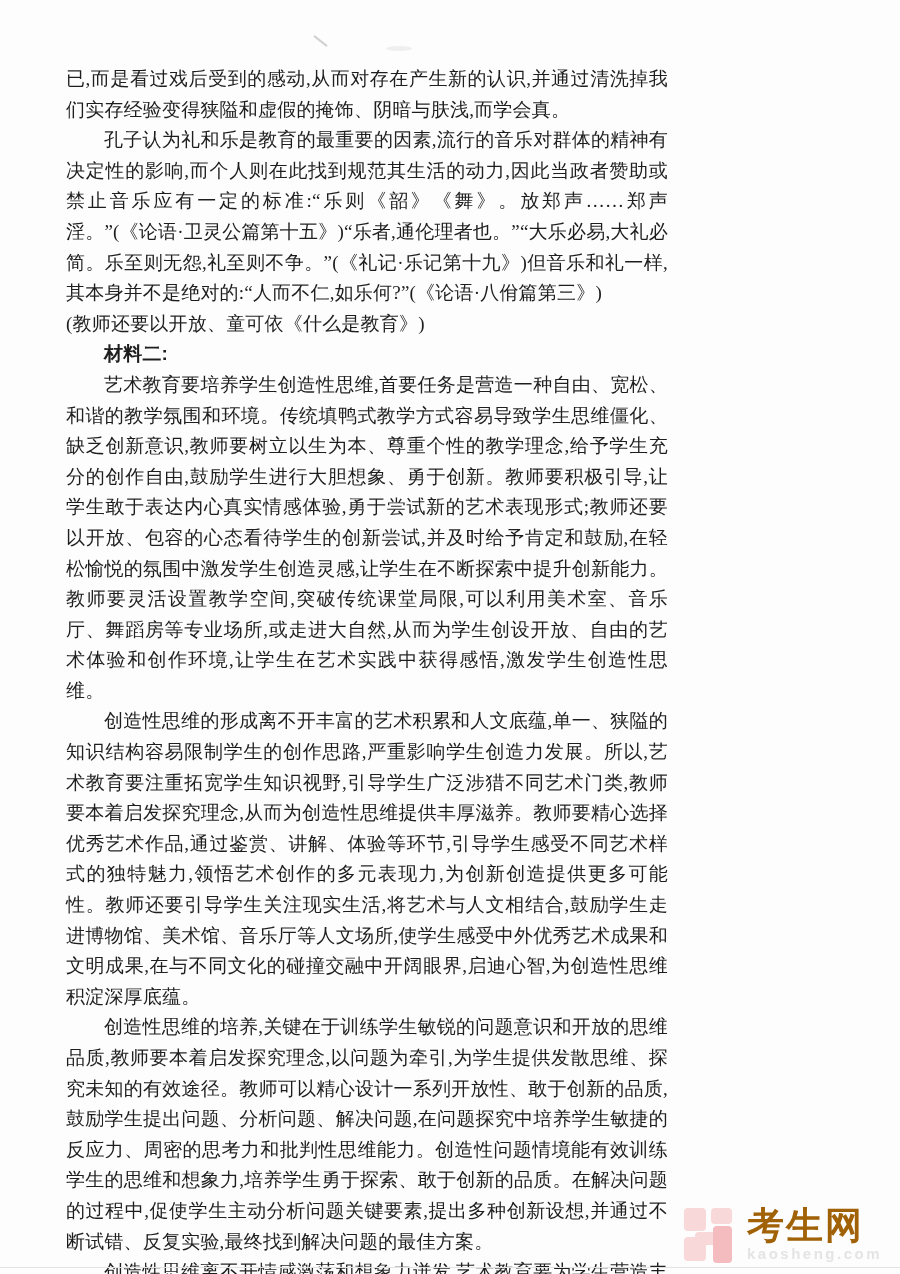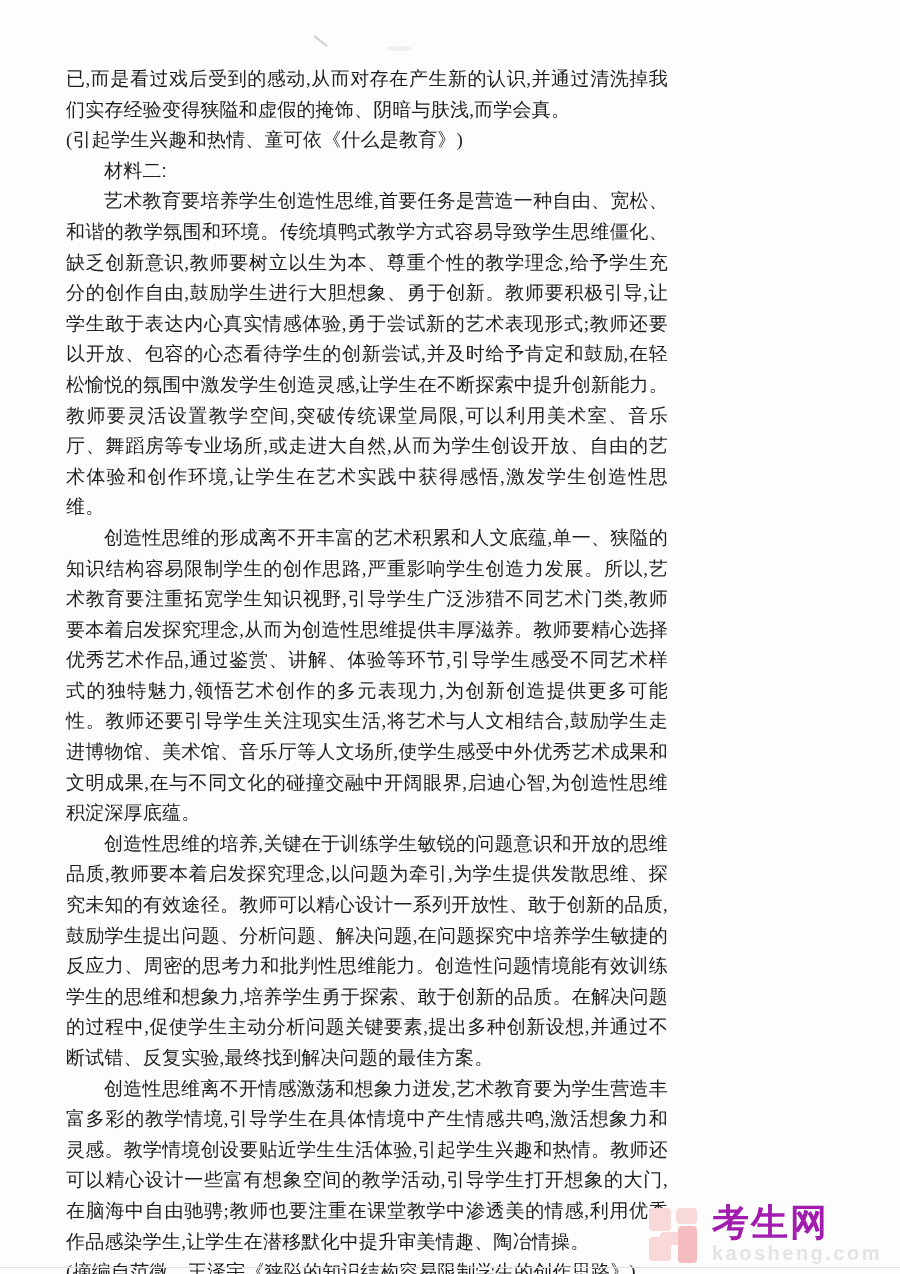--- a/index.html
+++ b/index.html
@@ -40,21 +40,21 @@
     line-height: 30.6px;
     text-align: right;
     padding-right: 12px;
     text-indent: 0 !important;
   }
   .section-heading {
     margin: 0;
     font-size: 19px;
     line-height: 30.6px;
     text-indent: 2em;
-    font-weight: normal;
+    font-weight: bold;
     font-family: "Liberation Sans", "DejaVu Sans", sans-serif;
   }
   .page-footer {
     margin-top: 15px;
     text-align: center;
     font-size: 16.5px;
     line-height: 22px;
     font-weight: 600;
     font-family: "Liberation Sans", "DejaVu Sans", sans-serif;
     color: #b91c1c;
@@ -114,37 +114,38 @@
     line-height: 1;
   }
   .wm-name {
     font-family: "Liberation Sans", "DejaVu Sans", sans-serif;
     font-size: 37px;
     font-weight: bold;
     letter-spacing: 2px;
   }
   .wm-domain {
     font-family: "Liberation Sans", "DejaVu Sans", sans-serif;
-    font-size: 20px;
+    font-size: 15px;
     font-weight: bold;
     letter-spacing: 2.5px;
     margin-top: 2px;
   }
 </style>
 </head>
 <body>
 
 <div class="page">
 
   <div class="body-text">
 
     <p class="no-indent">已,而是看过戏后受到的感动,从而对存在产生新的认识,并通过清洗掉我们实存经验变得狭隘和虚假的掩饰、阴暗与肤浅,而学会真。</p>
 
+    <p>孔子认为礼和乐是教育的最重要的因素,流行的音乐对群体的精神有决定性的影响,而个人则在此找到规范其生活的动力,因此当政者赞助或禁止音乐应有一定的标准:“乐则《韶》《舞》。放郑声……郑声淫。”(《论语·卫灵公篇第十五》)“乐者,通伦理者也。”“大乐必易,大礼必简。乐至则无怨,礼至则不争。”(《礼记·乐记第十九》)但音乐和礼一样,其本身并不是绝对的:“人而不仁,如乐何?”(《论语·八佾篇第三》)</p>
 
-    <p class="attribution">(引起学生兴趣和热情、童可依《什么是教育》)</p>
+    <p class="attribution">(教师还要以开放、童可依《什么是教育》)</p>
 
     <p class="section-heading">材料二:</p>
 
     <p>艺术教育要培养学生创造性思维,首要任务是营造一种自由、宽松、和谐的教学氛围和环境。传统填鸭式教学方式容易导致学生思维僵化、缺乏创新意识,教师要树立以生为本、尊重个性的教学理念,给予学生充分的创作自由,鼓励学生进行大胆想象、勇于创新。教师要积极引导,让学生敢于表达内心真实情感体验,勇于尝试新的艺术表现形式;教师还要以开放、包容的心态看待学生的创新尝试,并及时给予肯定和鼓励,在轻松愉悦的氛围中激发学生创造灵感,让学生在不断探索中提升创新能力。教师要灵活设置教学空间,突破传统课堂局限,可以利用美术室、音乐厅、舞蹈房等专业场所,或走进大自然,从而为学生创设开放、自由的艺术体验和创作环境,让学生在艺术实践中获得感悟,激发学生创造性思维。</p>
 
     <p>创造性思维的形成离不开丰富的艺术积累和人文底蕴,单一、狭隘的知识结构容易限制学生的创作思路,严重影响学生创造力发展。所以,艺术教育要注重拓宽学生知识视野,引导学生广泛涉猎不同艺术门类,教师要本着启发探究理念,从而为创造性思维提供丰厚滋养。教师要精心选择优秀艺术作品,通过鉴赏、讲解、体验等环节,引导学生感受不同艺术样式的独特魅力,领悟艺术创作的多元表现力,为创新创造提供更多可能性。教师还要引导学生关注现实生活,将艺术与人文相结合,鼓励学生走进博物馆、美术馆、音乐厅等人文场所,使学生感受中外优秀艺术成果和文明成果,在与不同文化的碰撞交融中开阔眼界,启迪心智,为创造性思维积淀深厚底蕴。</p>
 
     <p>创造性思维的培养,关键在于训练学生敏锐的问题意识和开放的思维品质,教师要本着启发探究理念,以问题为牵引,为学生提供发散思维、探究未知的有效途径。教师可以精心设计一系列开放性、敢于创新的品质,鼓励学生提出问题、分析问题、解决问题,在问题探究中培养学生敏捷的反应力、周密的思考力和批判性思维能力。创造性问题情境能有效训练学生的思维和想象力,培养学生勇于探索、敢于创新的品质。在解决问题的过程中,促使学生主动分析问题关键要素,提出多种创新设想,并通过不断试错、反复实验,最终找到解决问题的最佳方案。</p>
 
     <p>创造性思维离不开情感激荡和想象力迸发,艺术教育要为学生营造丰富多彩的教学情境,引导学生在具体情境中产生情感共鸣,激活想象力和灵感。教学情境创设要贴近学生生活体验,引起学生兴趣和热情。教师还可以精心设计一些富有想象空间的教学活动,引导学生打开想象的大门,在脑海中自由驰骋;教师也要注重在课堂教学中渗透美的情感,利用优秀作品感染学生,让学生在潜移默化中提升审美情趣、陶冶情操。</p>
@@ -163,16 +164,16 @@
 
 <div class="watermark">
   <div class="wm-logo">
     <div class="blk" style="left: 1px; top: 3px; width: 22px; height: 23px; background: rgb(249, 216, 217);"></div>
     <div class="blk" style="left: 28px; top: 3px; width: 21px; height: 16px; background: rgb(249, 216, 217);"></div>
     <div class="blk" style="left: 12px; top: 27px; width: 26px; height: 13px; background: rgb(249, 216, 217);"></div>
     <div class="blk" style="left: 1px; top: 32px; width: 22px; height: 24px; background: rgb(249, 216, 217);"></div>
     <div class="blk blk-dark" style="left: 30px; top: 21px; width: 19px; height: 37px; background: rgb(244, 188, 190);"></div>
   </div>
   <div class="wm-text">
-    <span class="wm-name" style="color: #a21caf;">考生网</span>
+    <span class="wm-name" style="color: #a16207;">考生网</span>
     <span class="wm-domain" style="color: rgb(228, 228, 228);">kaosheng.com</span>
   </div>
 </div>
 
 </body></html>

